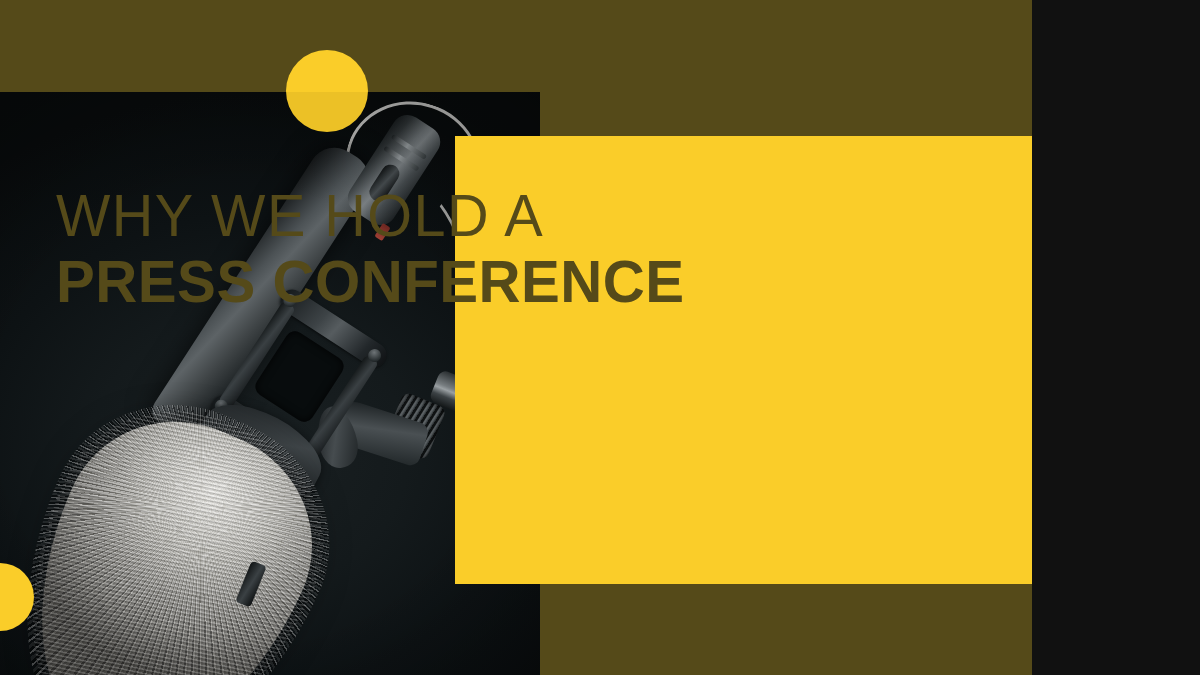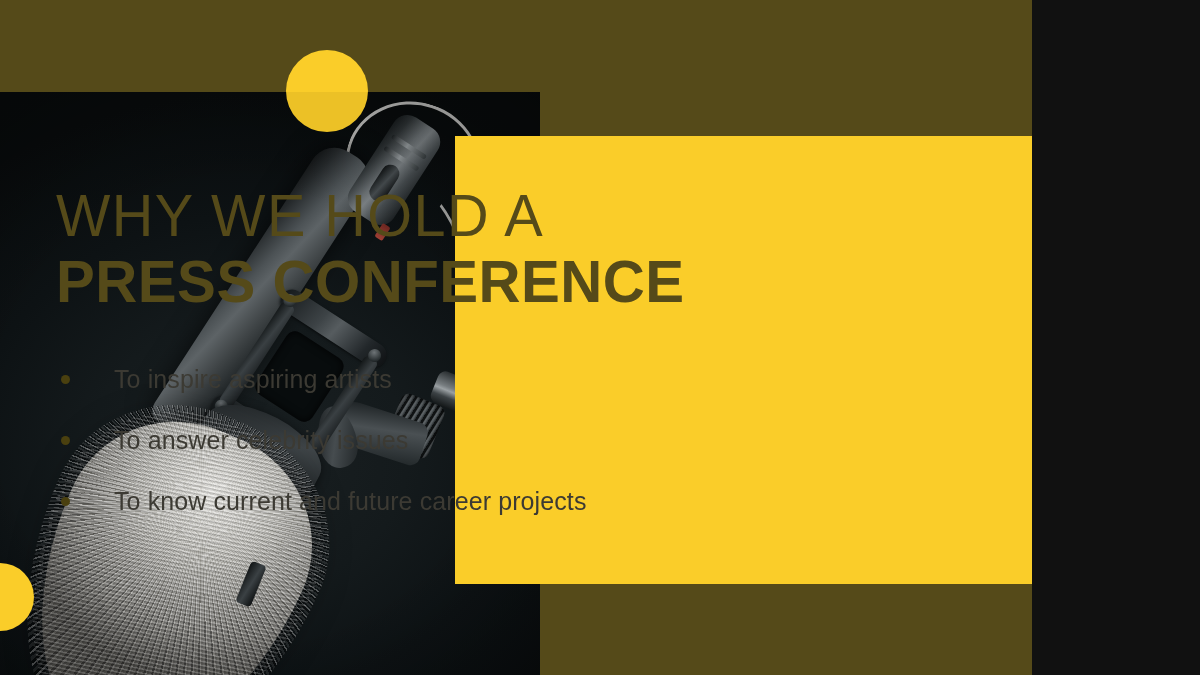--- a/index.html
+++ b/index.html
@@ -389,28 +389,14 @@
 
   <div class="circle" id="circle-top"></div>
   <div id="circle-top-shade"></div>
   <div class="circle" id="circle-bottom"></div>
 
   <div id="panel"></div>
 
   <div class="title-line-1">WHY WE HOLD A</div>
   <div class="title-line-2">PRESS CONFERENCE</div>
 
-  <div id="bullets">
-    <div class="bullet-row">
-      <span class="bullet-dot"></span>
-      <span class="bullet-text">To inspire aspiring artists</span>
-    </div>
-    <div class="bullet-row">
-      <span class="bullet-dot"></span>
-      <span class="bullet-text">To answer celebrity issues</span>
-    </div>
-    <div class="bullet-row">
-      <span class="bullet-dot"></span>
-      <span class="bullet-text">To know current and future career projects</span>
-    </div>
-  </div>
 
 </div>
 
 </body></html>

